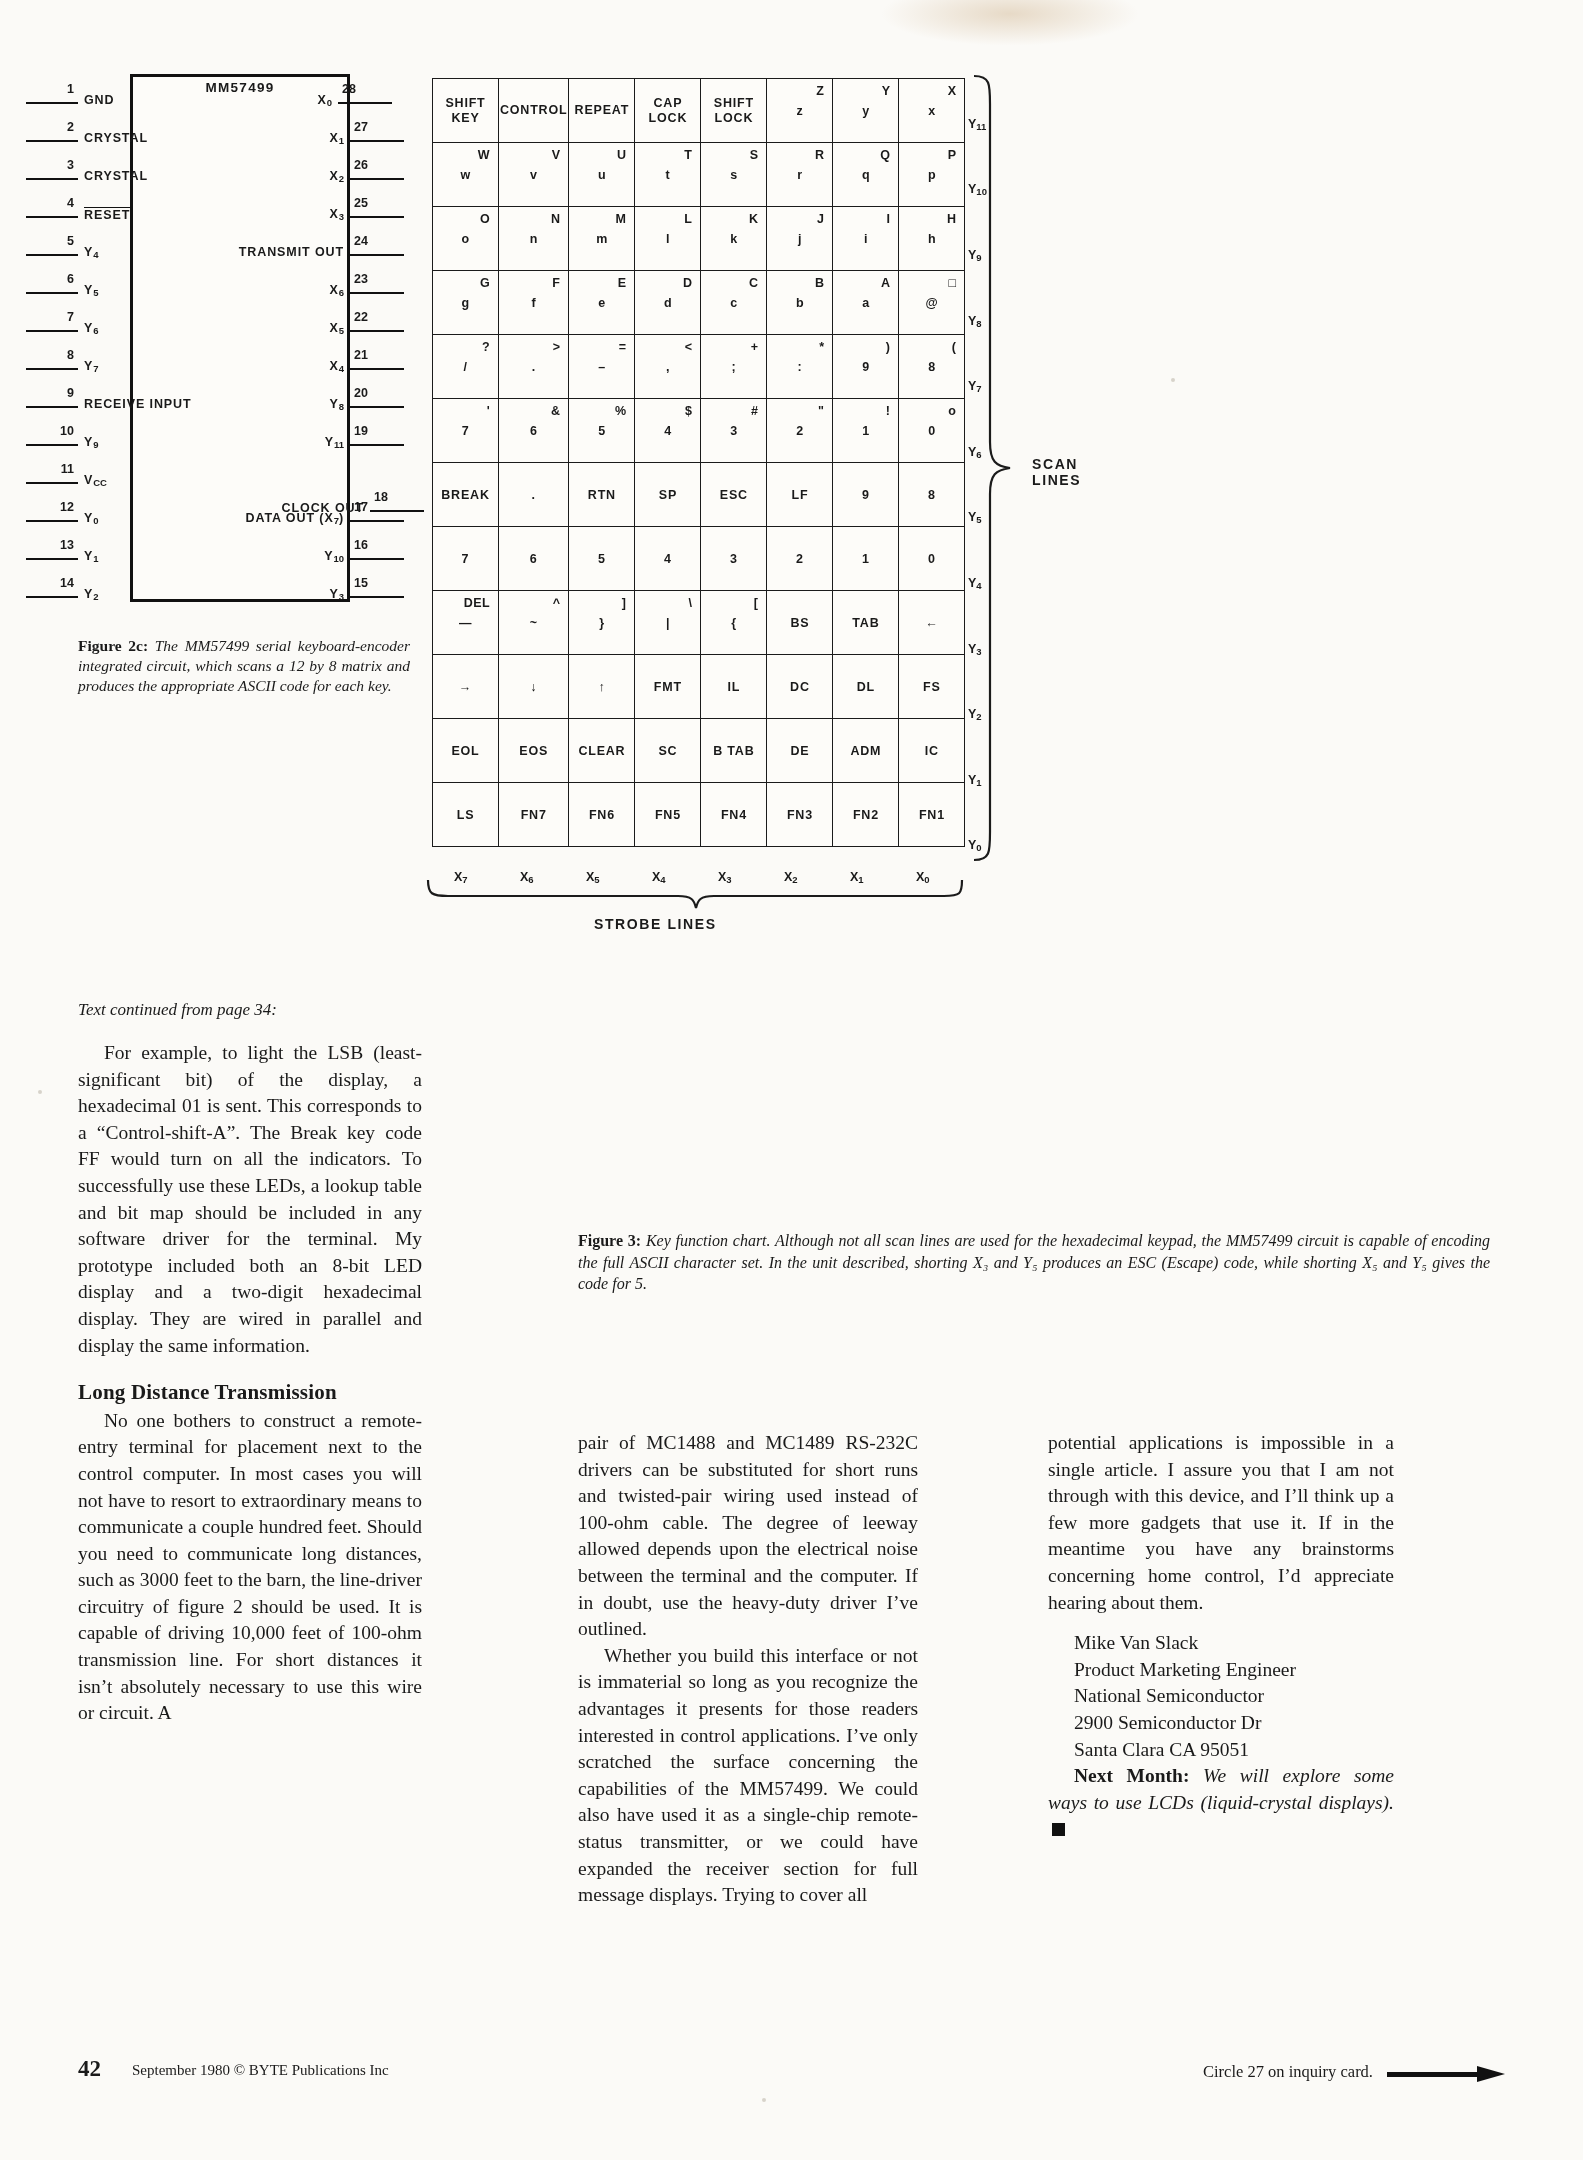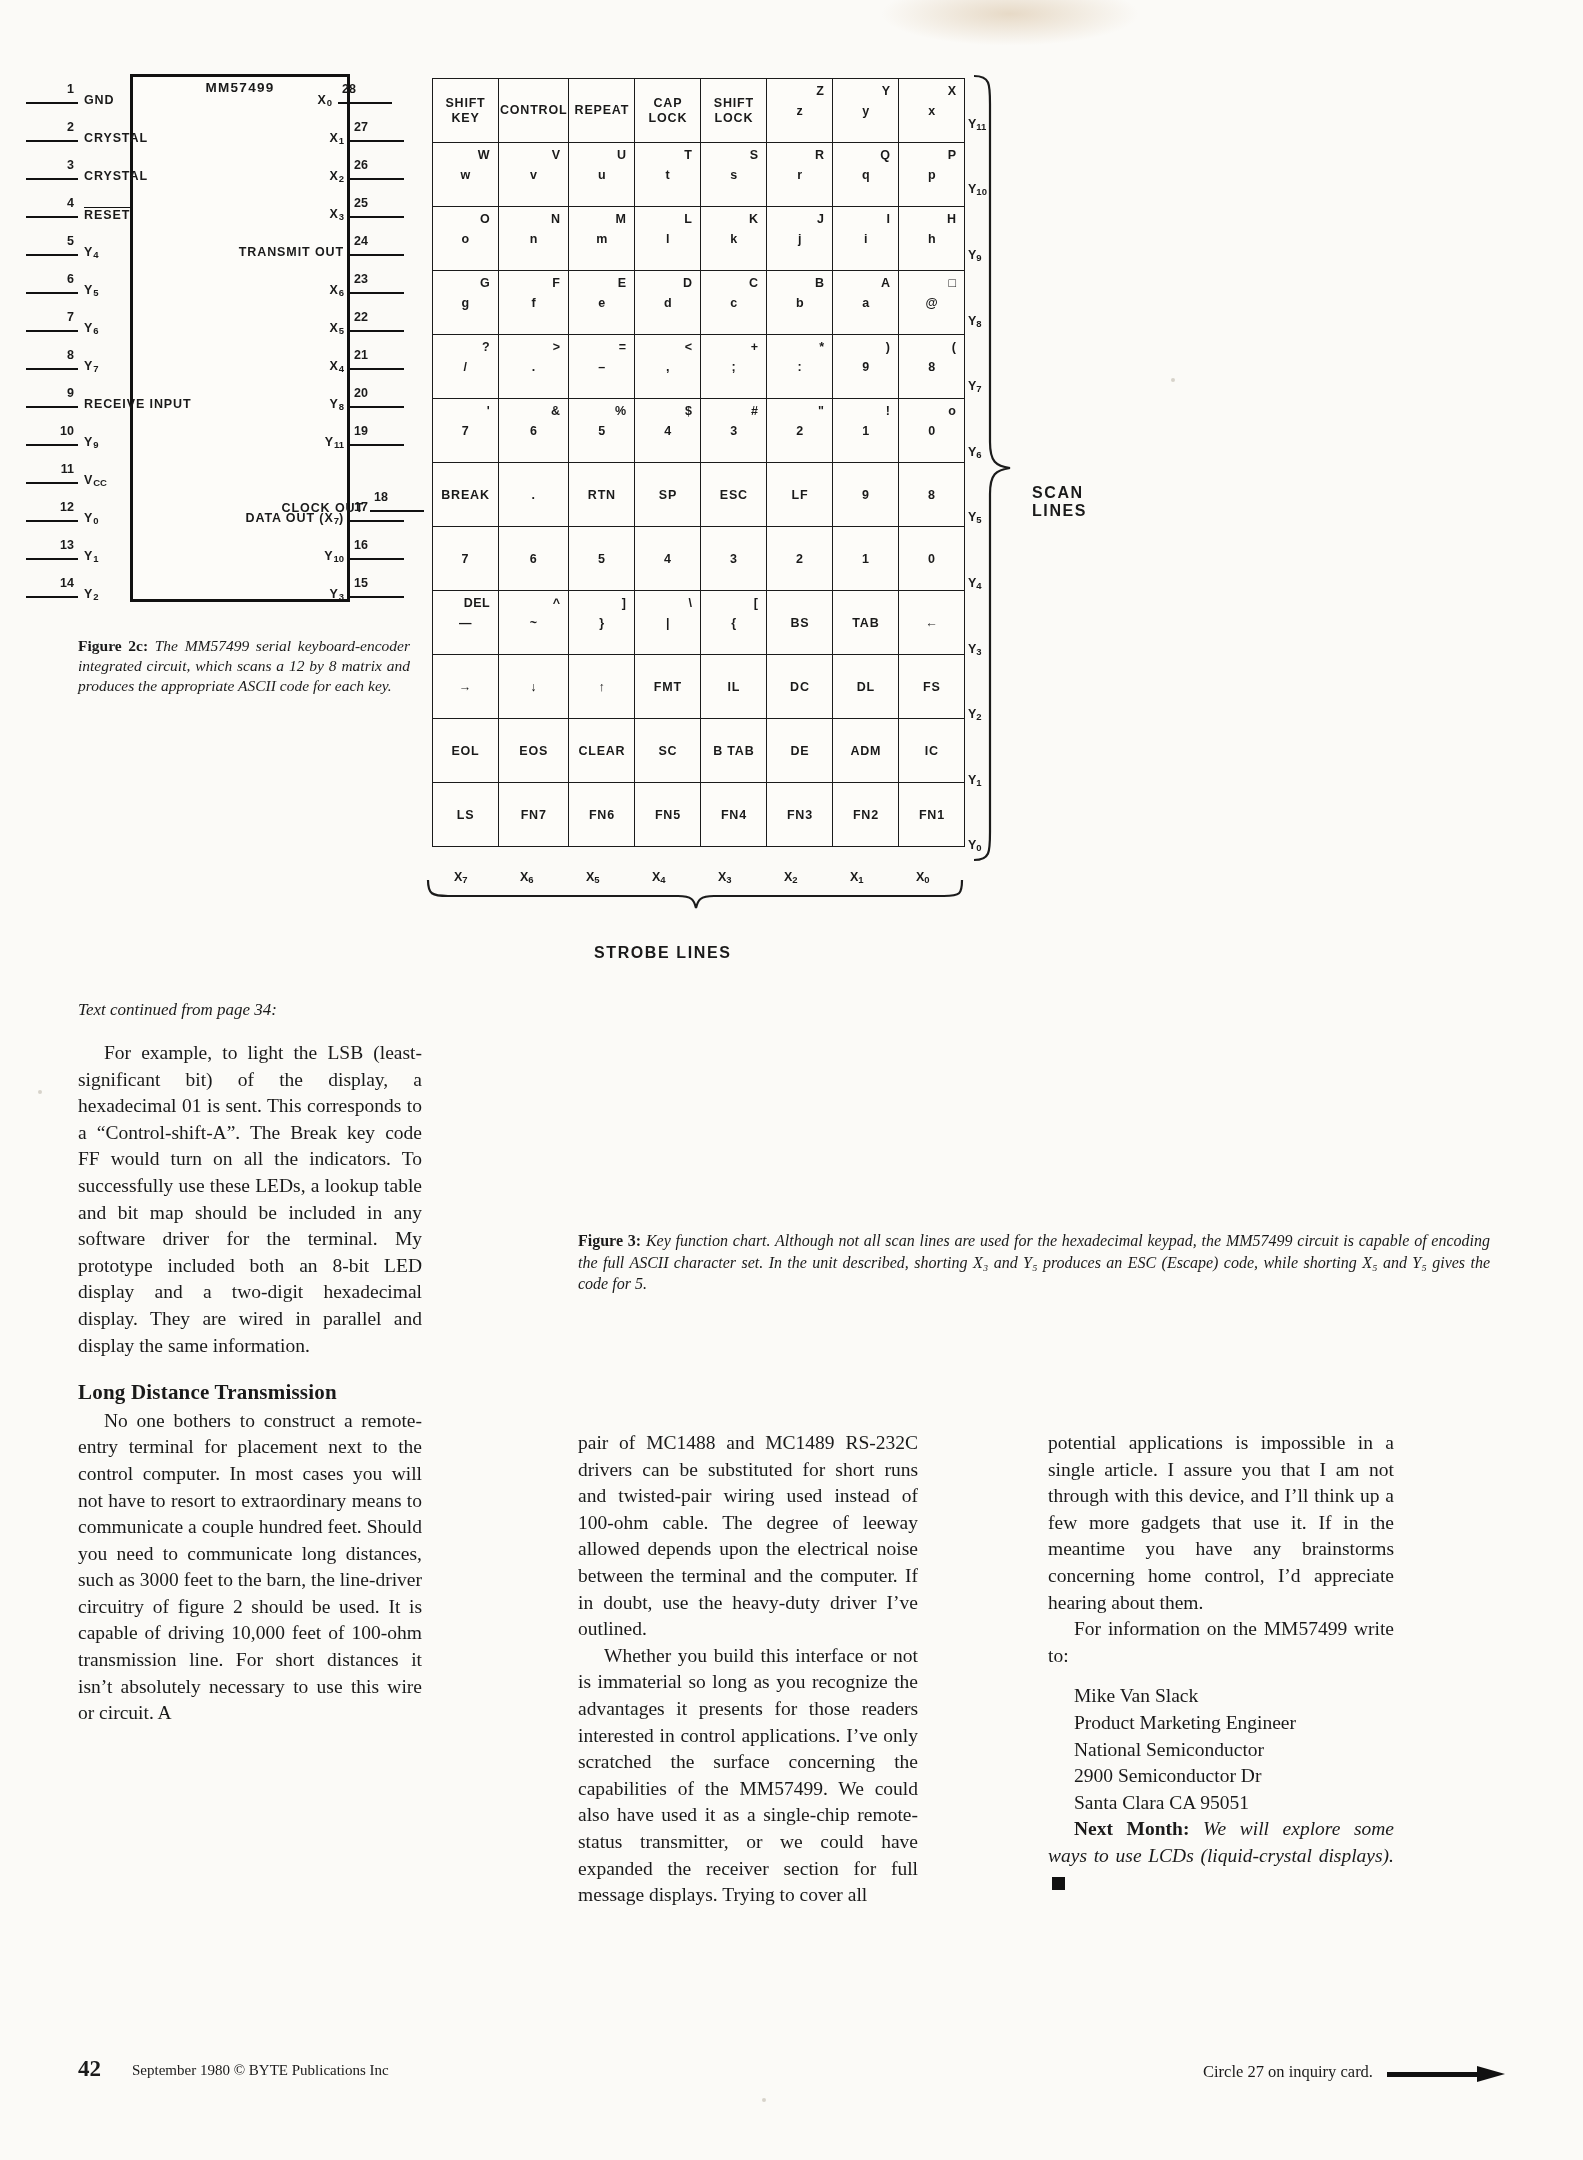--- a/index.html
+++ b/index.html
@@ -87,21 +87,21 @@
   }
   .scanlbl sub { font-size:9.5px; vertical-align:-2px; }
   
   .strobelbl {
     position:absolute; font-family:"Liberation Sans", sans-serif;
     font-size:12.5px; font-weight:700;
   }
   .strobelbl sub { font-size:9.5px; vertical-align:-2px; }
   .axis-title {
     position:absolute; font-family:"Liberation Sans", sans-serif;
-    font-size:16px; font-weight:700; letter-spacing:1.6px;margin-top:28px;
+    font-size:14px; font-weight:700; letter-spacing:1.6px;
   }
 
   .fig3-cap {
     position:absolute; left:578px; top:1230px; width:912px;
     font-family:"Liberation Serif", serif; font-size:16px; line-height:21.5px;
     text-align:justify;
   }
   .fig3-cap b { font-weight:700; }
   .fig3-cap i { font-style:italic; }
 
@@ -728,21 +728,20 @@
     <p>No one bothers to construct a remote-entry terminal for placement next to the control computer. In most cases you will not have to resort to extraordinary means to communicate a couple hundred feet. Should you need to communicate long distances, such as 3000 feet to the barn, the line-driver circuitry of figure 2 should be used. It is capable of driving 10,000 feet of 100-ohm transmission line. For short distances it isn’t absolutely necessary to use this wire or circuit. A</p>
   </div>
 
   <div class="col" id="col2">
     <p class="noind">pair of MC1488 and MC1489 RS-232C drivers can be substituted for short runs and twisted-pair wiring used instead of 100-ohm cable. The degree of leeway allowed depends upon the electrical noise between the terminal and the computer. If in doubt, use the heavy-duty driver I’ve outlined.</p>
     <p>Whether you build this interface or not is immaterial so long as you recognize the advantages it presents for those readers interested in control applications. I’ve only scratched the surface concerning the capabilities of the MM57499. We could also have used it as a single-chip remote-status transmitter, or we could have expanded the receiver section for full message displays. Trying to cover all</p>
   </div>
 
   <div class="col" id="col3">
     <p class="noind">potential applications is impossible in a single article. I assure you that I am not through with this device, and I’ll think up a few more gadgets that use it. If in the meantime you have any brainstorms concerning home control, I’d appreciate hearing about them.</p>
-    <p>For information on the MM57499 write to:</p>
     <div id="addr-block">
         <p class="addr" style="margin-top: 14px;">Mike Van Slack</p>
         <p class="addr" style="margin-top: 0px;">Product Marketing Engineer</p>
         <p class="addr" style="margin-top: 0px;">National Semiconductor</p>
         <p class="addr" style="margin-top: 0px;">2900 Semiconductor Dr</p>
         <p class="addr" style="margin-top: 0px;">Santa Clara CA 95051</p>
       </div>
     <p class="nextmonth">
       <b>Next Month:</b>
       <i>We will explore some ways to use LCDs (liquid-crystal displays).</i><span class="endmark"></span>

